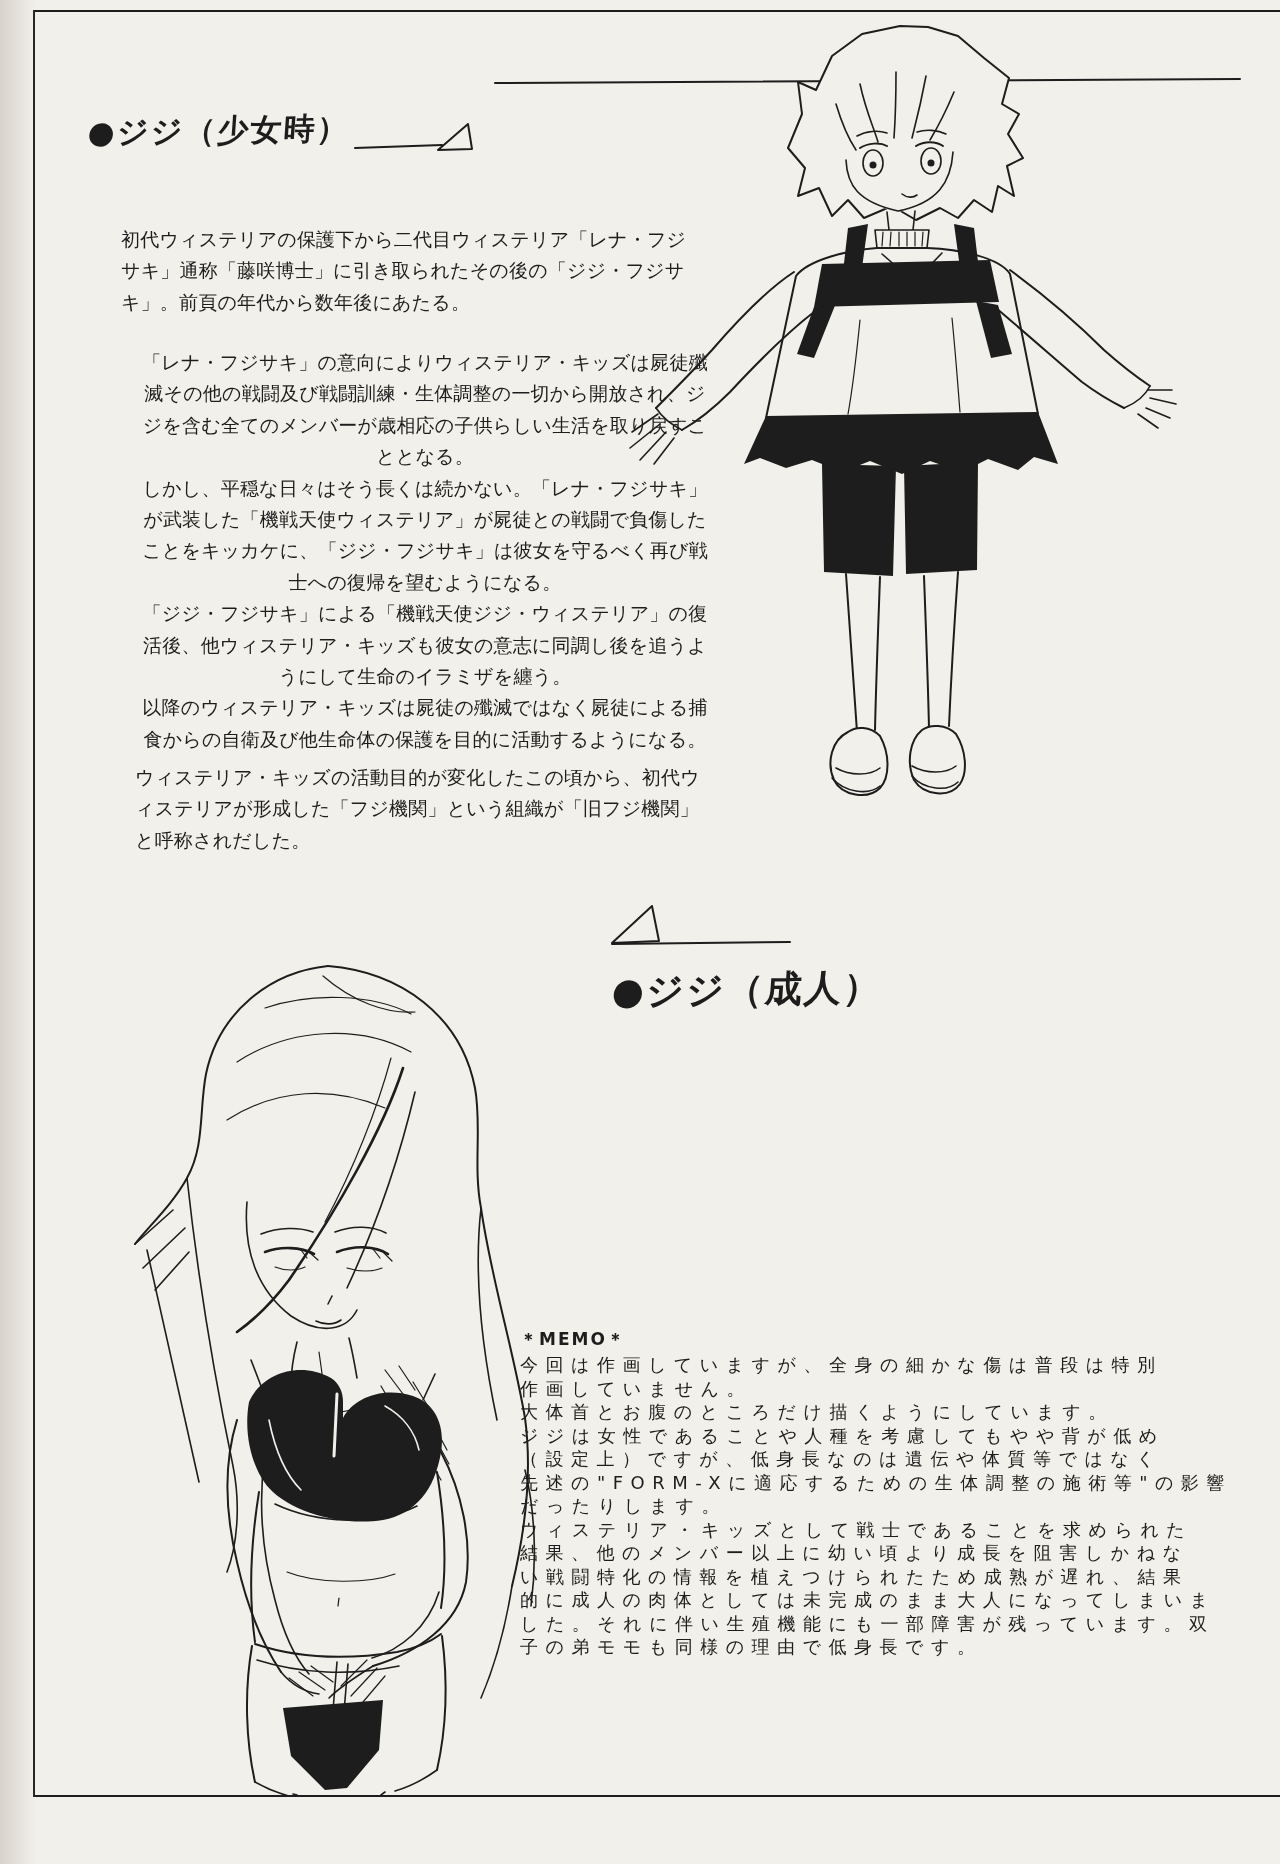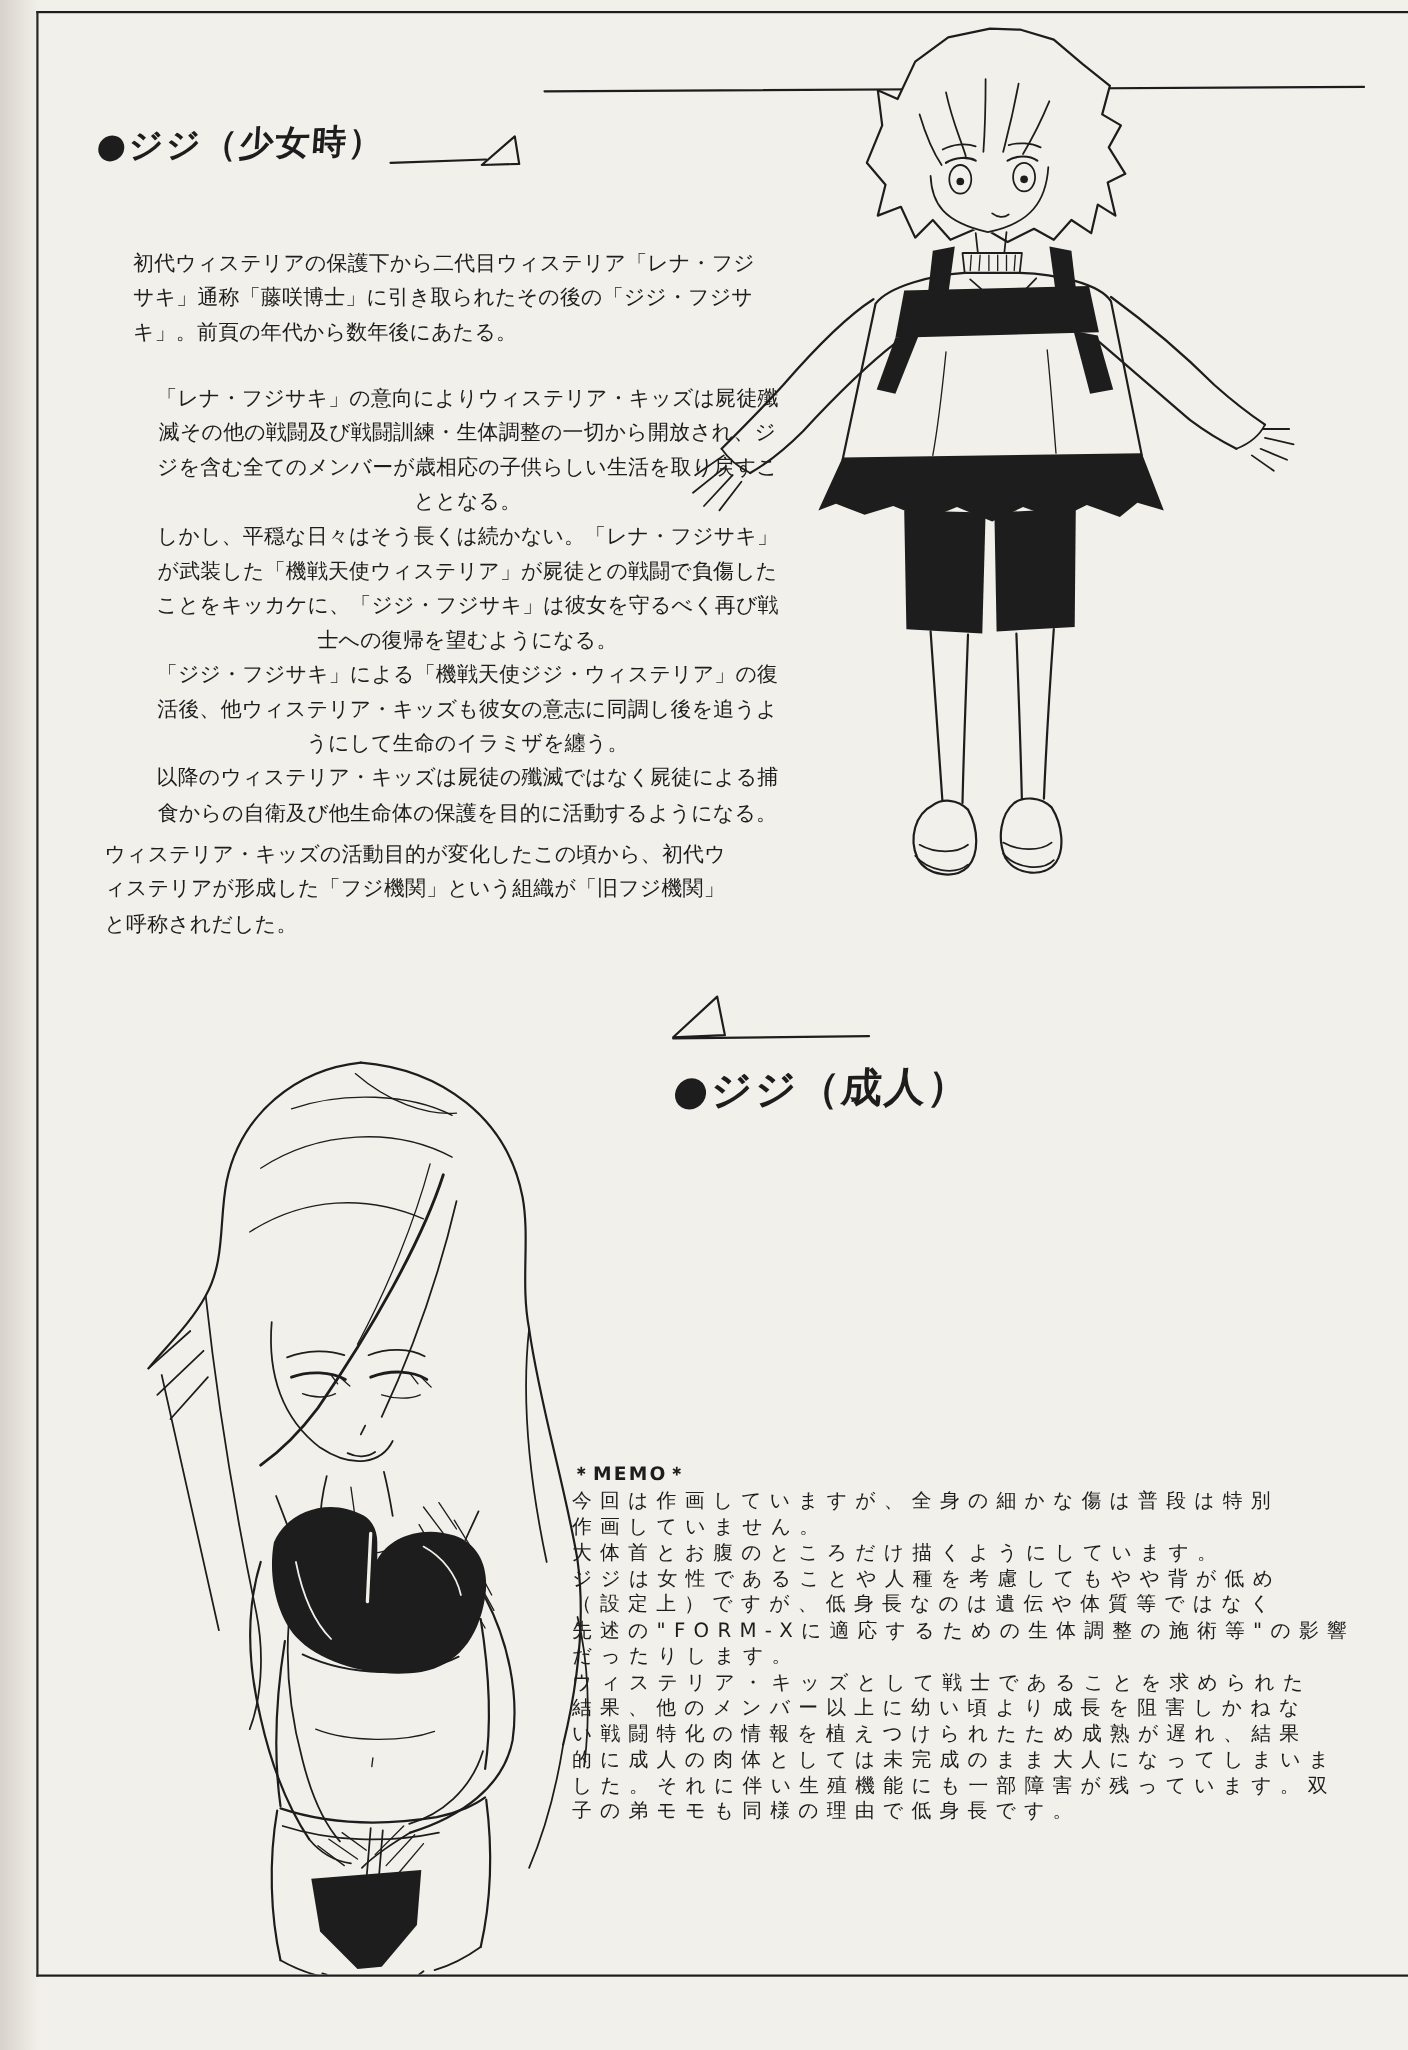--- a/index.html
+++ b/index.html
@@ -29,21 +29,21 @@
     transform:skewX(-5deg) rotate(-1deg);
   }
   .title-young{left:88px;top:110px;font-size:31px;letter-spacing:2px;}
   .title-adult{left:612px;top:965px;font-size:37px;letter-spacing:2px;}
   .copy{
     position:absolute;white-space:pre;color:var(--ink);
   }
   .para-young{font-size:19px;line-height:31.4px;letter-spacing:0.2px;left:95px;width:660px;}
   #para-young-1{top:224px;margin-left:26px;}
   #para-young-2{top:347px;text-align:center;}
-  #para-young-3{top:762px;}
+  #para-young-3{top:762px;margin-left:40px;}
   .para-adult{left:520px;top:1043px;font-size:19px;line-height:31.5px;letter-spacing:3.5px;width:620px;}
   .memo-title{left:520px;top:1328px;font-size:17px;letter-spacing:2px;font-weight:700;}
   .memo{left:520px;font-size:18px;line-height:23.5px;letter-spacing:7.5px;width:740px;}
   #memo-1{top:1353px;}
   #memo-2{top:1688px;}
   .gfx{position:absolute;}
   svg .ln{fill:none;stroke:var(--ink);stroke-linecap:round;stroke-linejoin:round;}
   svg .sp{fill:var(--paper);stroke:var(--ink);stroke-linecap:round;stroke-linejoin:round;}
   svg .spn{fill:var(--paper);stroke:none;}
   svg .si{fill:var(--ink);stroke:none;}

